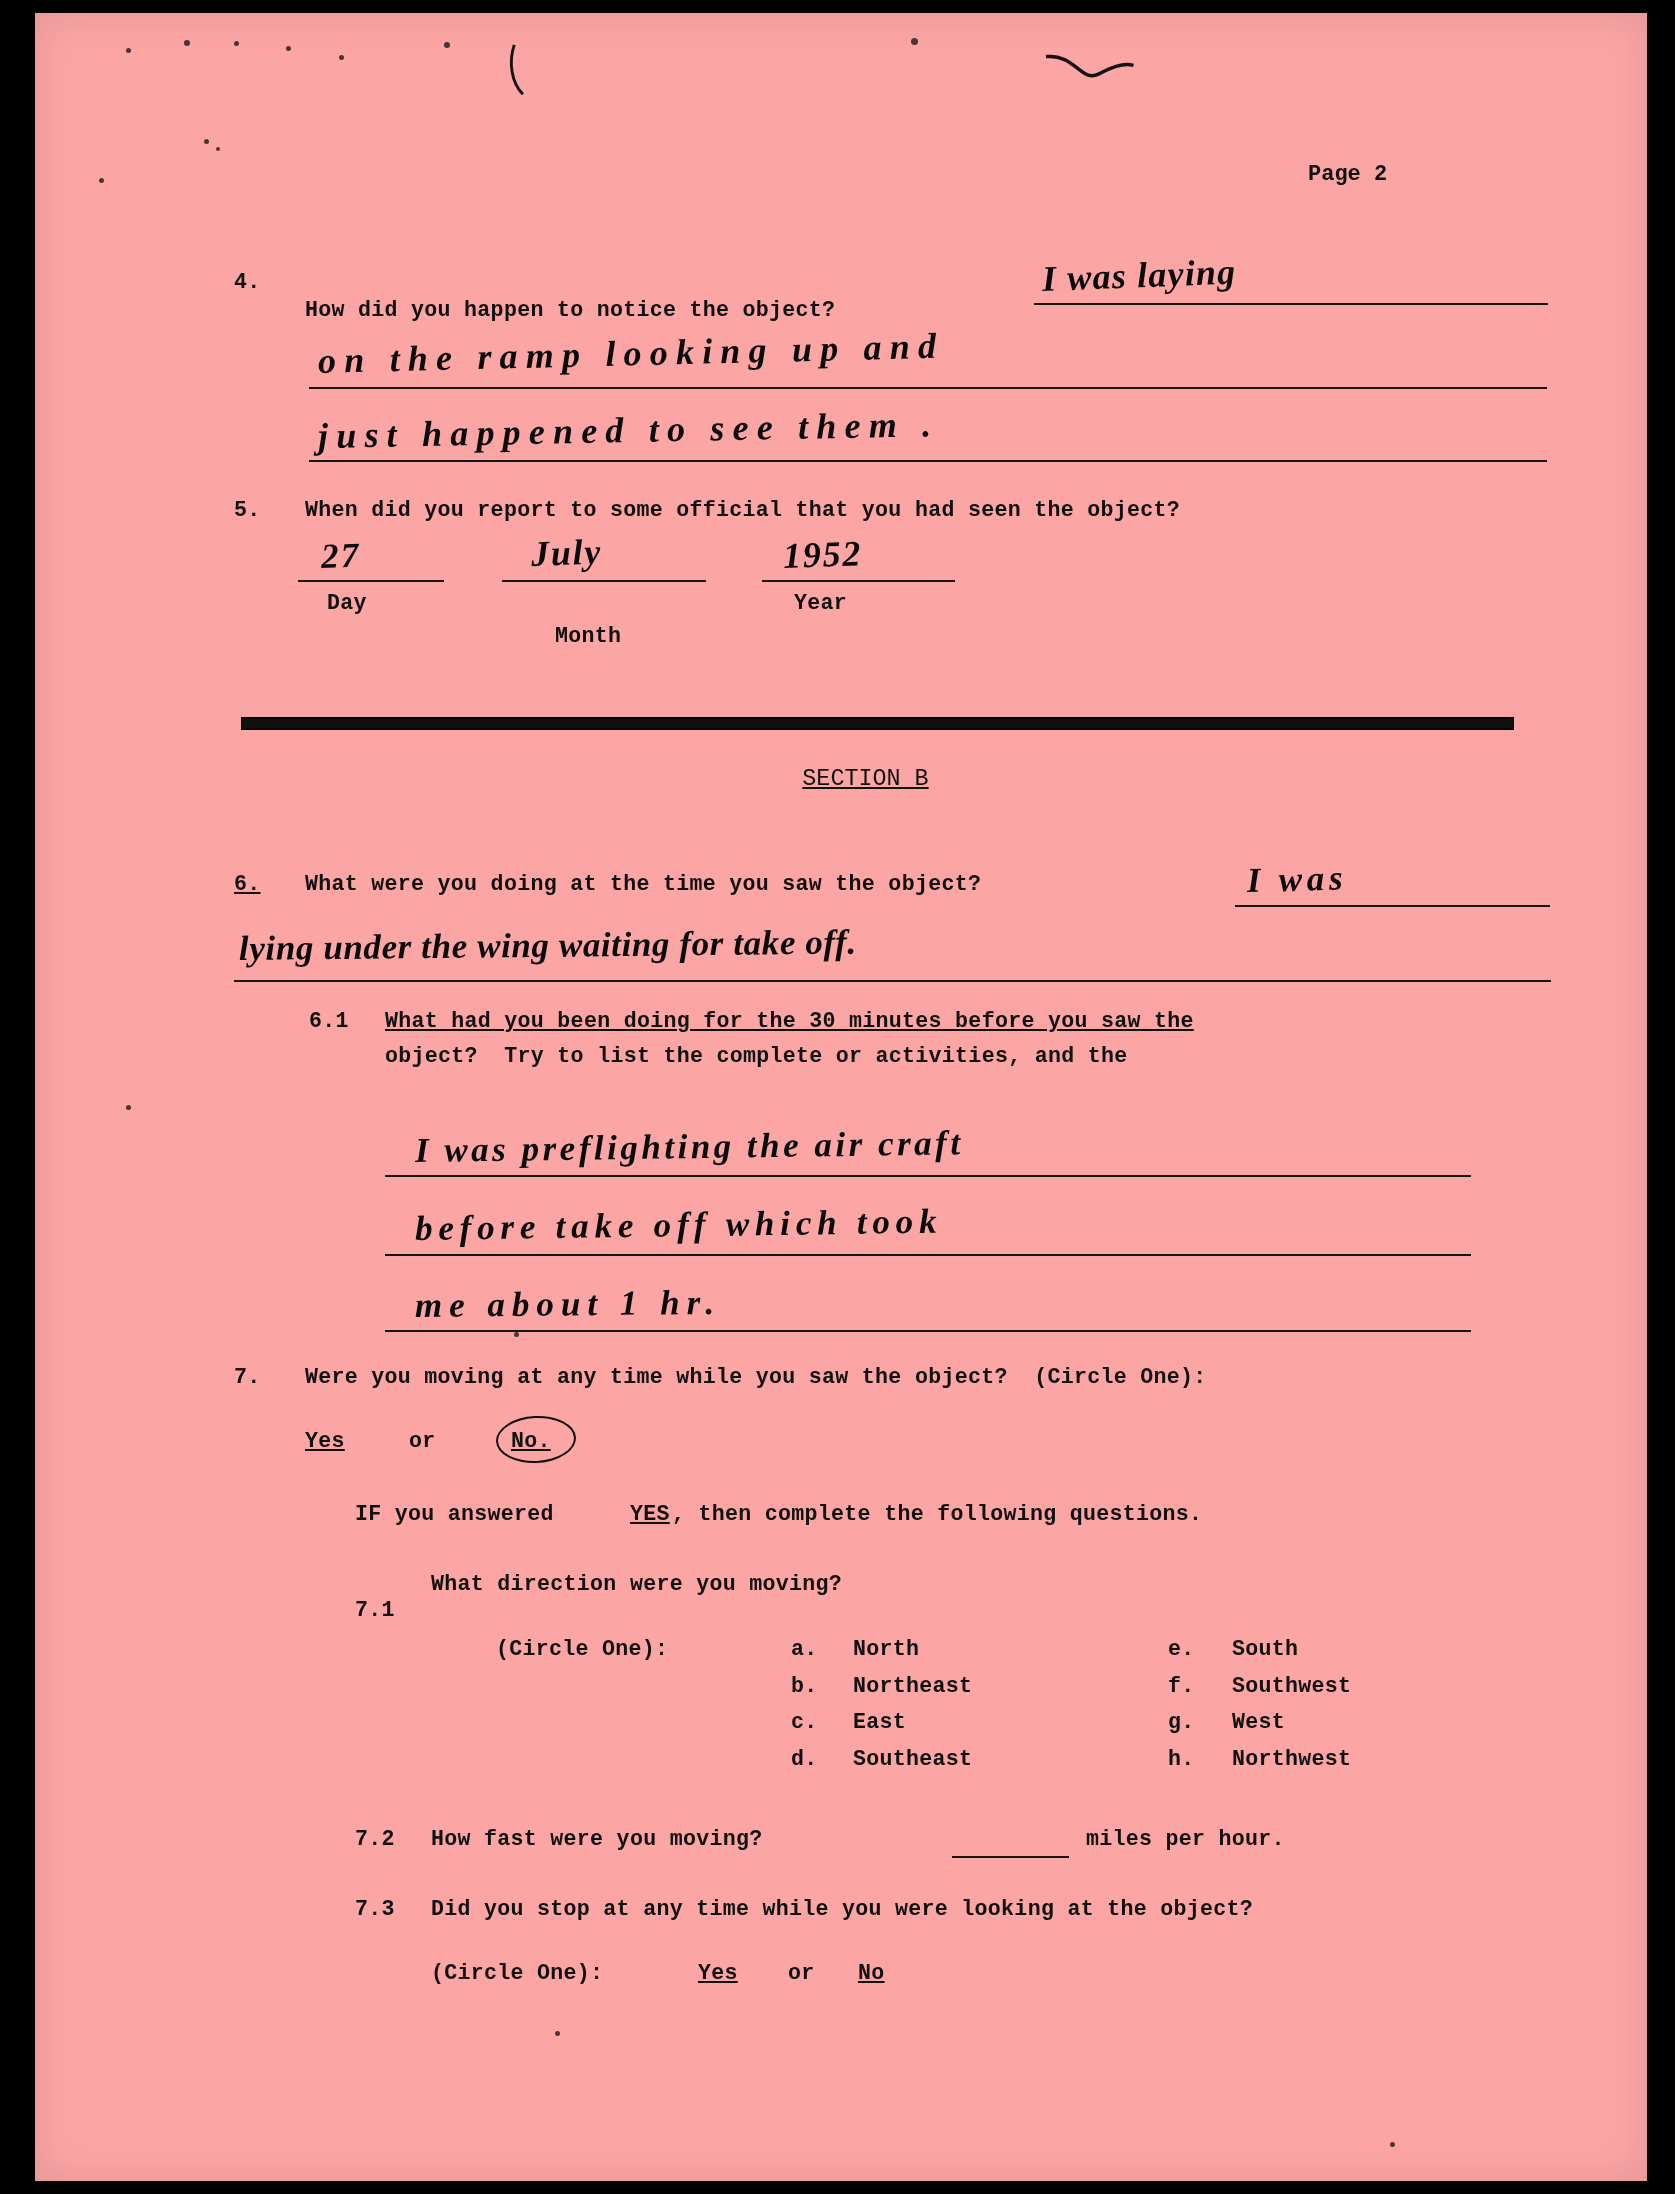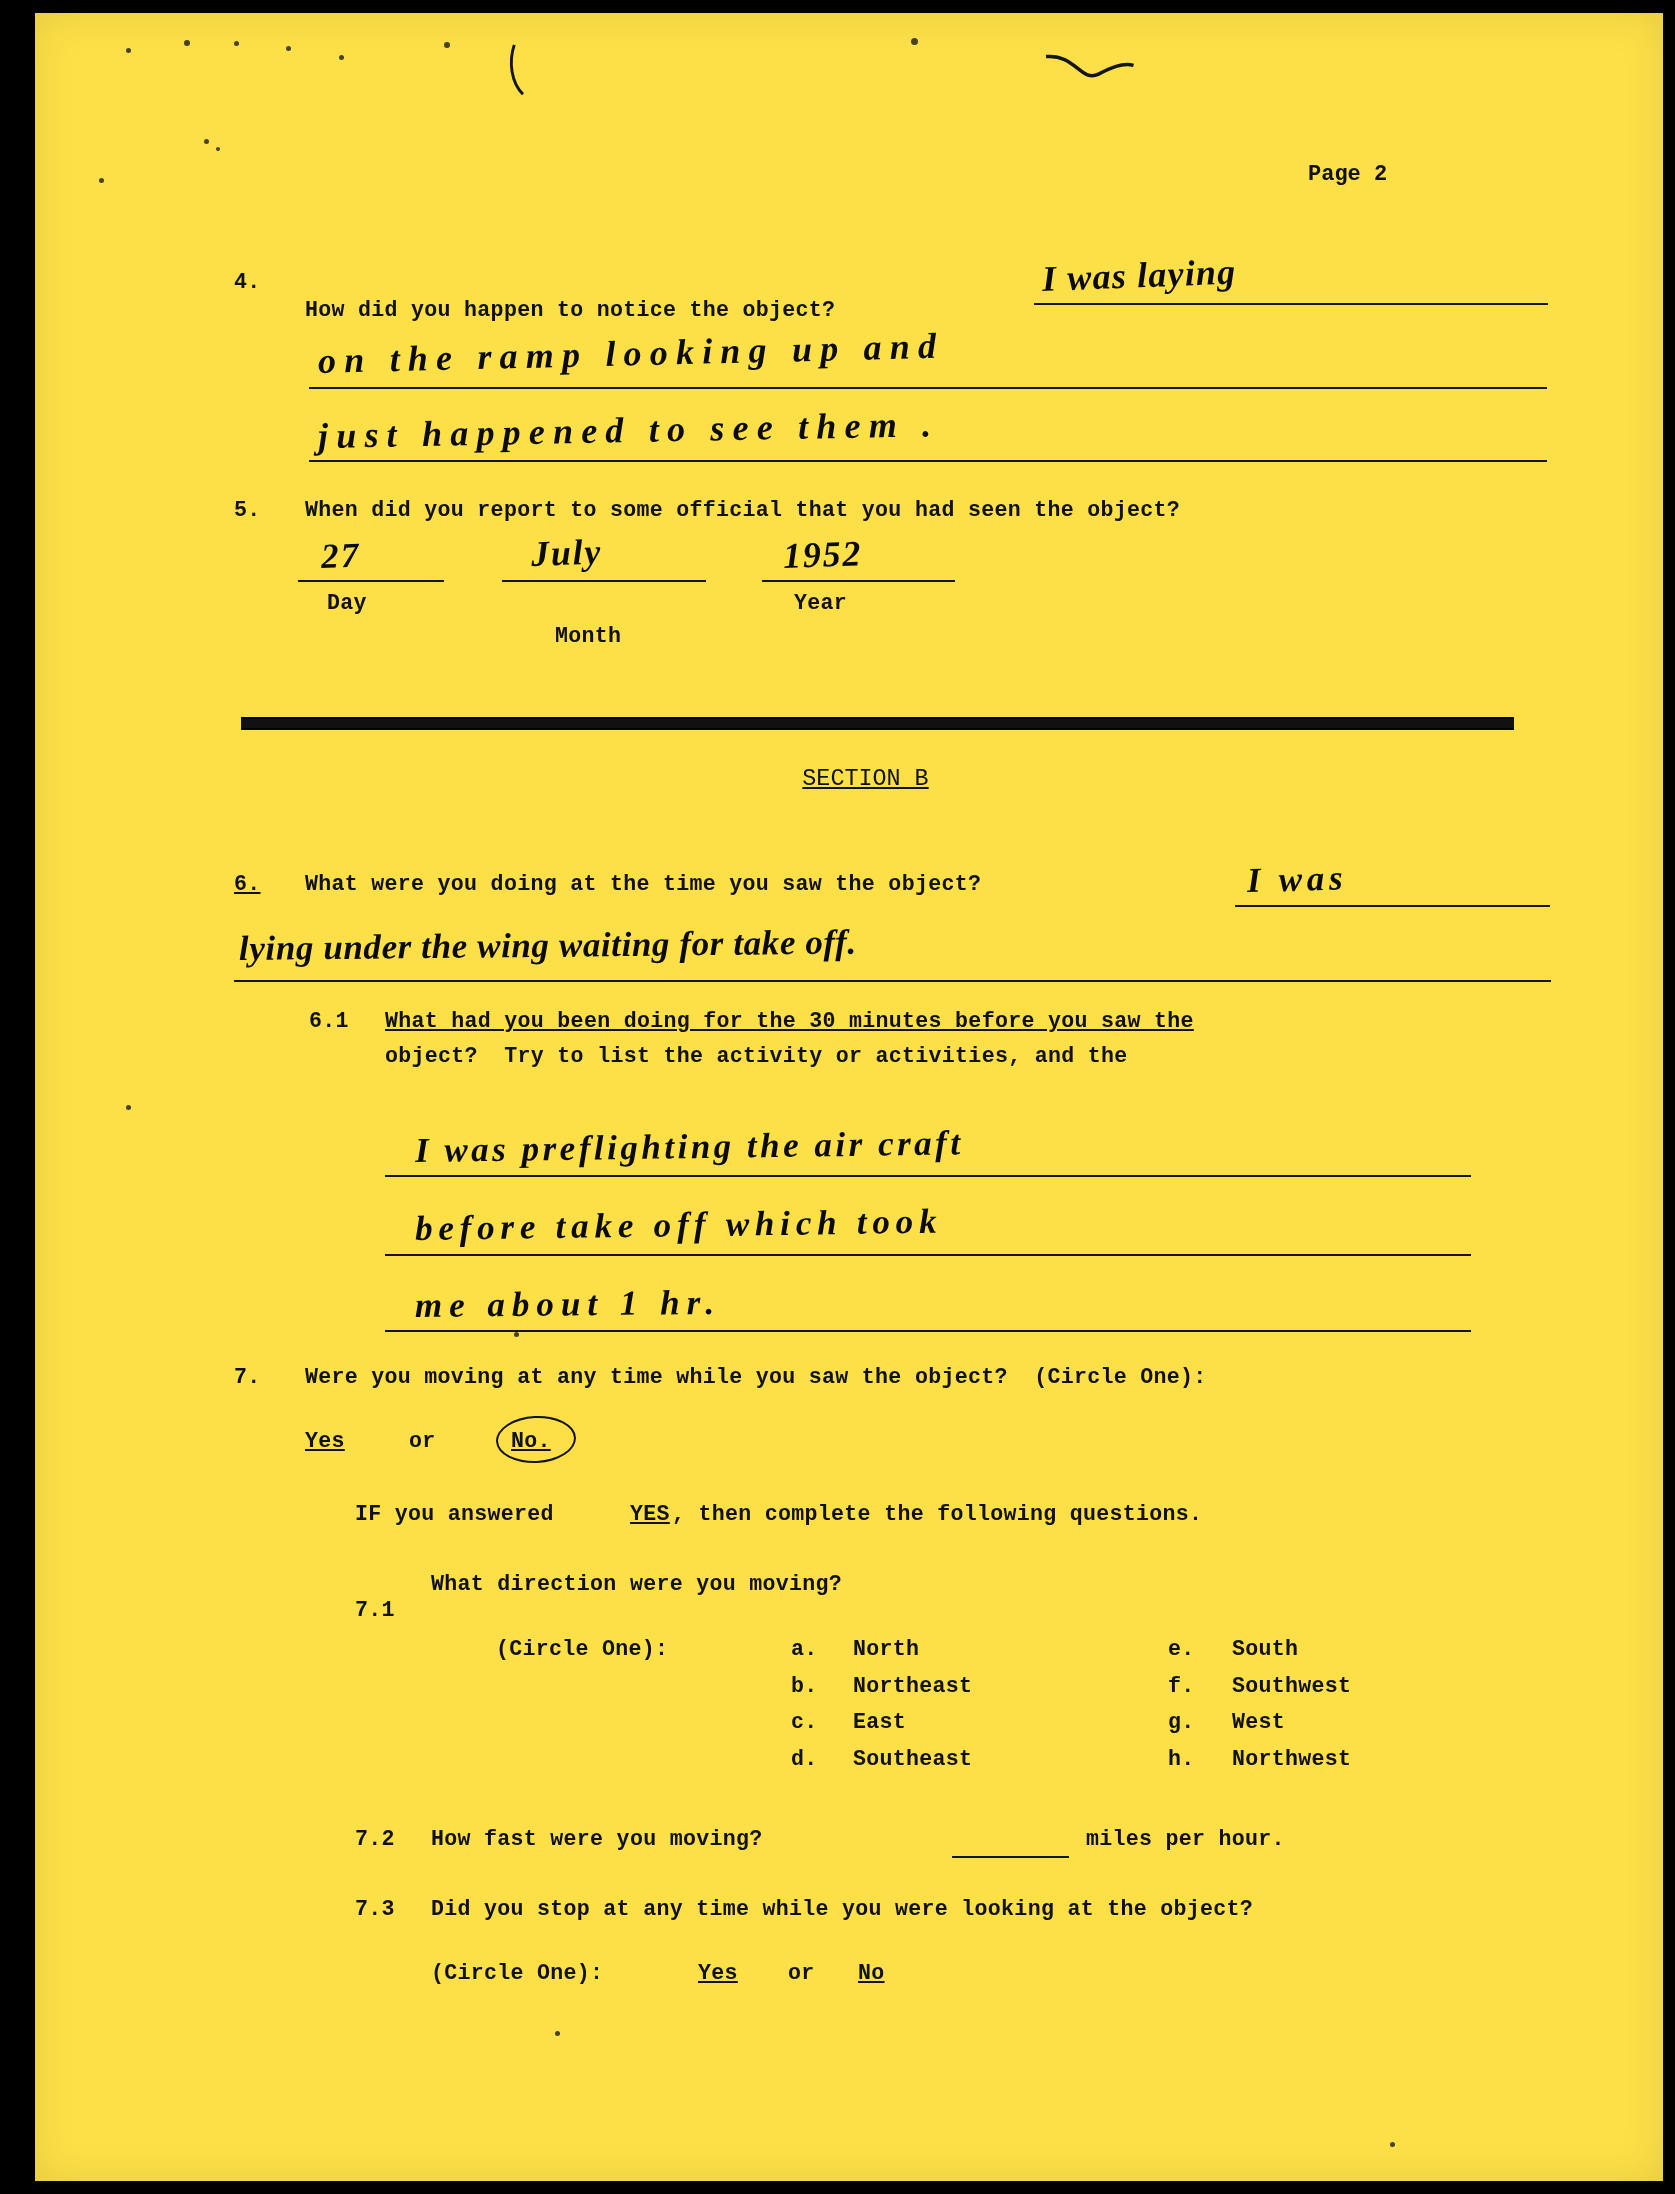--- a/index.html
+++ b/index.html
@@ -22,23 +22,22 @@
     background: #000;
   }
 
   
   #paper {
     position: absolute;
     left: 35px;
     top: 13px;
     width: 1612px;
     height: 2168px;
-    background: #fde047;
+    background: #fca5a5;
     box-shadow: inset 0 0 41px rgba(0,0,0,0.10);
-    padding-left: 16px;
   }
 
   .content {
     position: absolute;
     left: 0; top: 0;
     width: 1612px;
     height: 2168px;
     color: #101010;
   }
 
@@ -203,21 +202,21 @@
       <div class="tw" style="left:270px;top:856px;">What were you doing at the time you saw the object?</div>
 
       <div class="rule" style="left:1200px;top:892px;width:315px;"></div>
       <div class="hw" style="left:1212px;top:848px;font-size:35px;letter-spacing:4.7px;transform:rotate(-1.5deg);">I was</div>
 
       <div class="rule" style="left:199px;top:967px;width:1317px;"></div>
       <div class="hw" style="left:204px;top:916px;font-size:35px;letter-spacing:0.6px;transform:rotate(-0.6deg);">lying under the wing waiting for take off.</div>
 
       <div class="tw" style="left:274px;top:993px;">6.1</div>
       <div class="tw" style="left:350px;top:993px;text-decoration:underline;">What had you been doing for the 30 minutes before you saw the</div>
-      <div class="tw" style="left:350px;top:1028px;">object?  Try to list the activity or activities, and the</div>
+      <div class="tw" style="left:350px;top:1028px;">object?  Try to list the complete or activities, and the</div>
 
       <div class="rule" style="left:350px;top:1162px;width:1086px;"></div>
       <div class="hw" style="left:380px;top:1118px;font-size:35px;letter-spacing:3.5px;transform:rotate(-0.8deg);">I was preflighting the air craft</div>
 
       <div class="rule" style="left:350px;top:1241px;width:1086px;"></div>
       <div class="hw" style="left:380px;top:1196px;font-size:35px;letter-spacing:5.8px;transform:rotate(-0.8deg);">before take off which took</div>
 
       <div class="rule" style="left:350px;top:1317px;width:1086px;"></div>
       <div class="hw" style="left:380px;top:1273px;font-size:35px;letter-spacing:7px;transform:rotate(-0.6deg);">me about 1 hr.</div>
 

